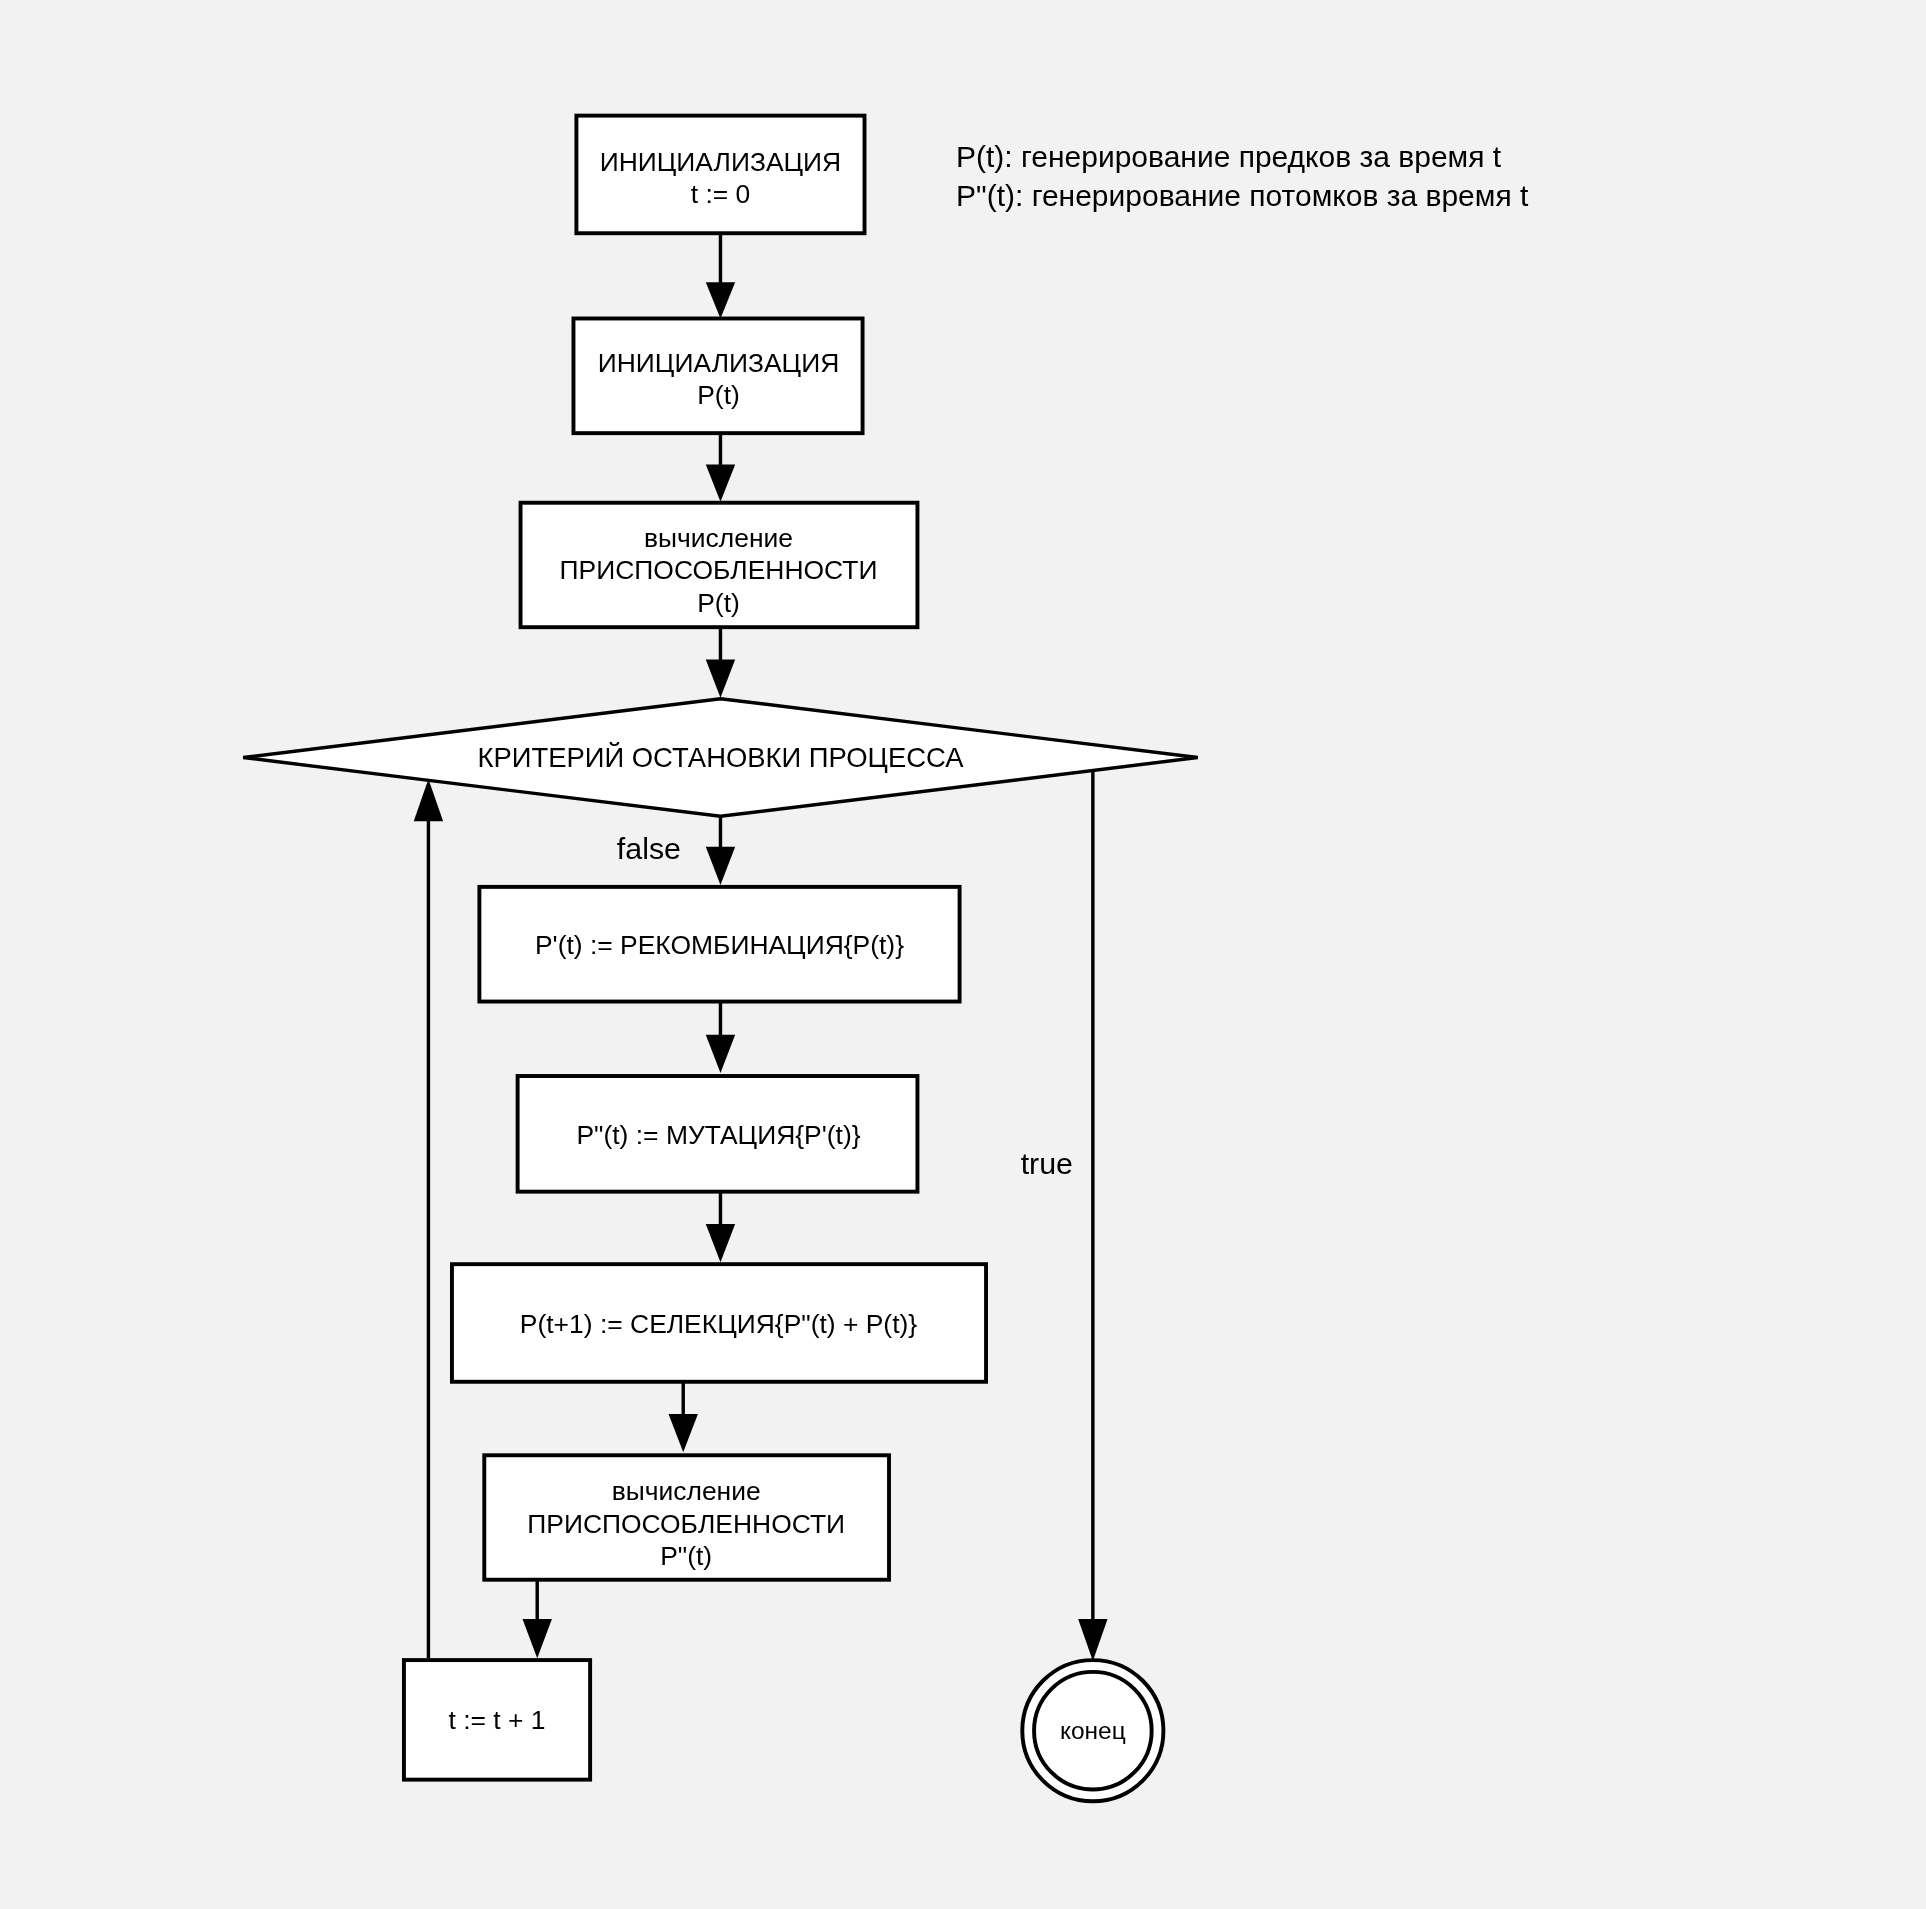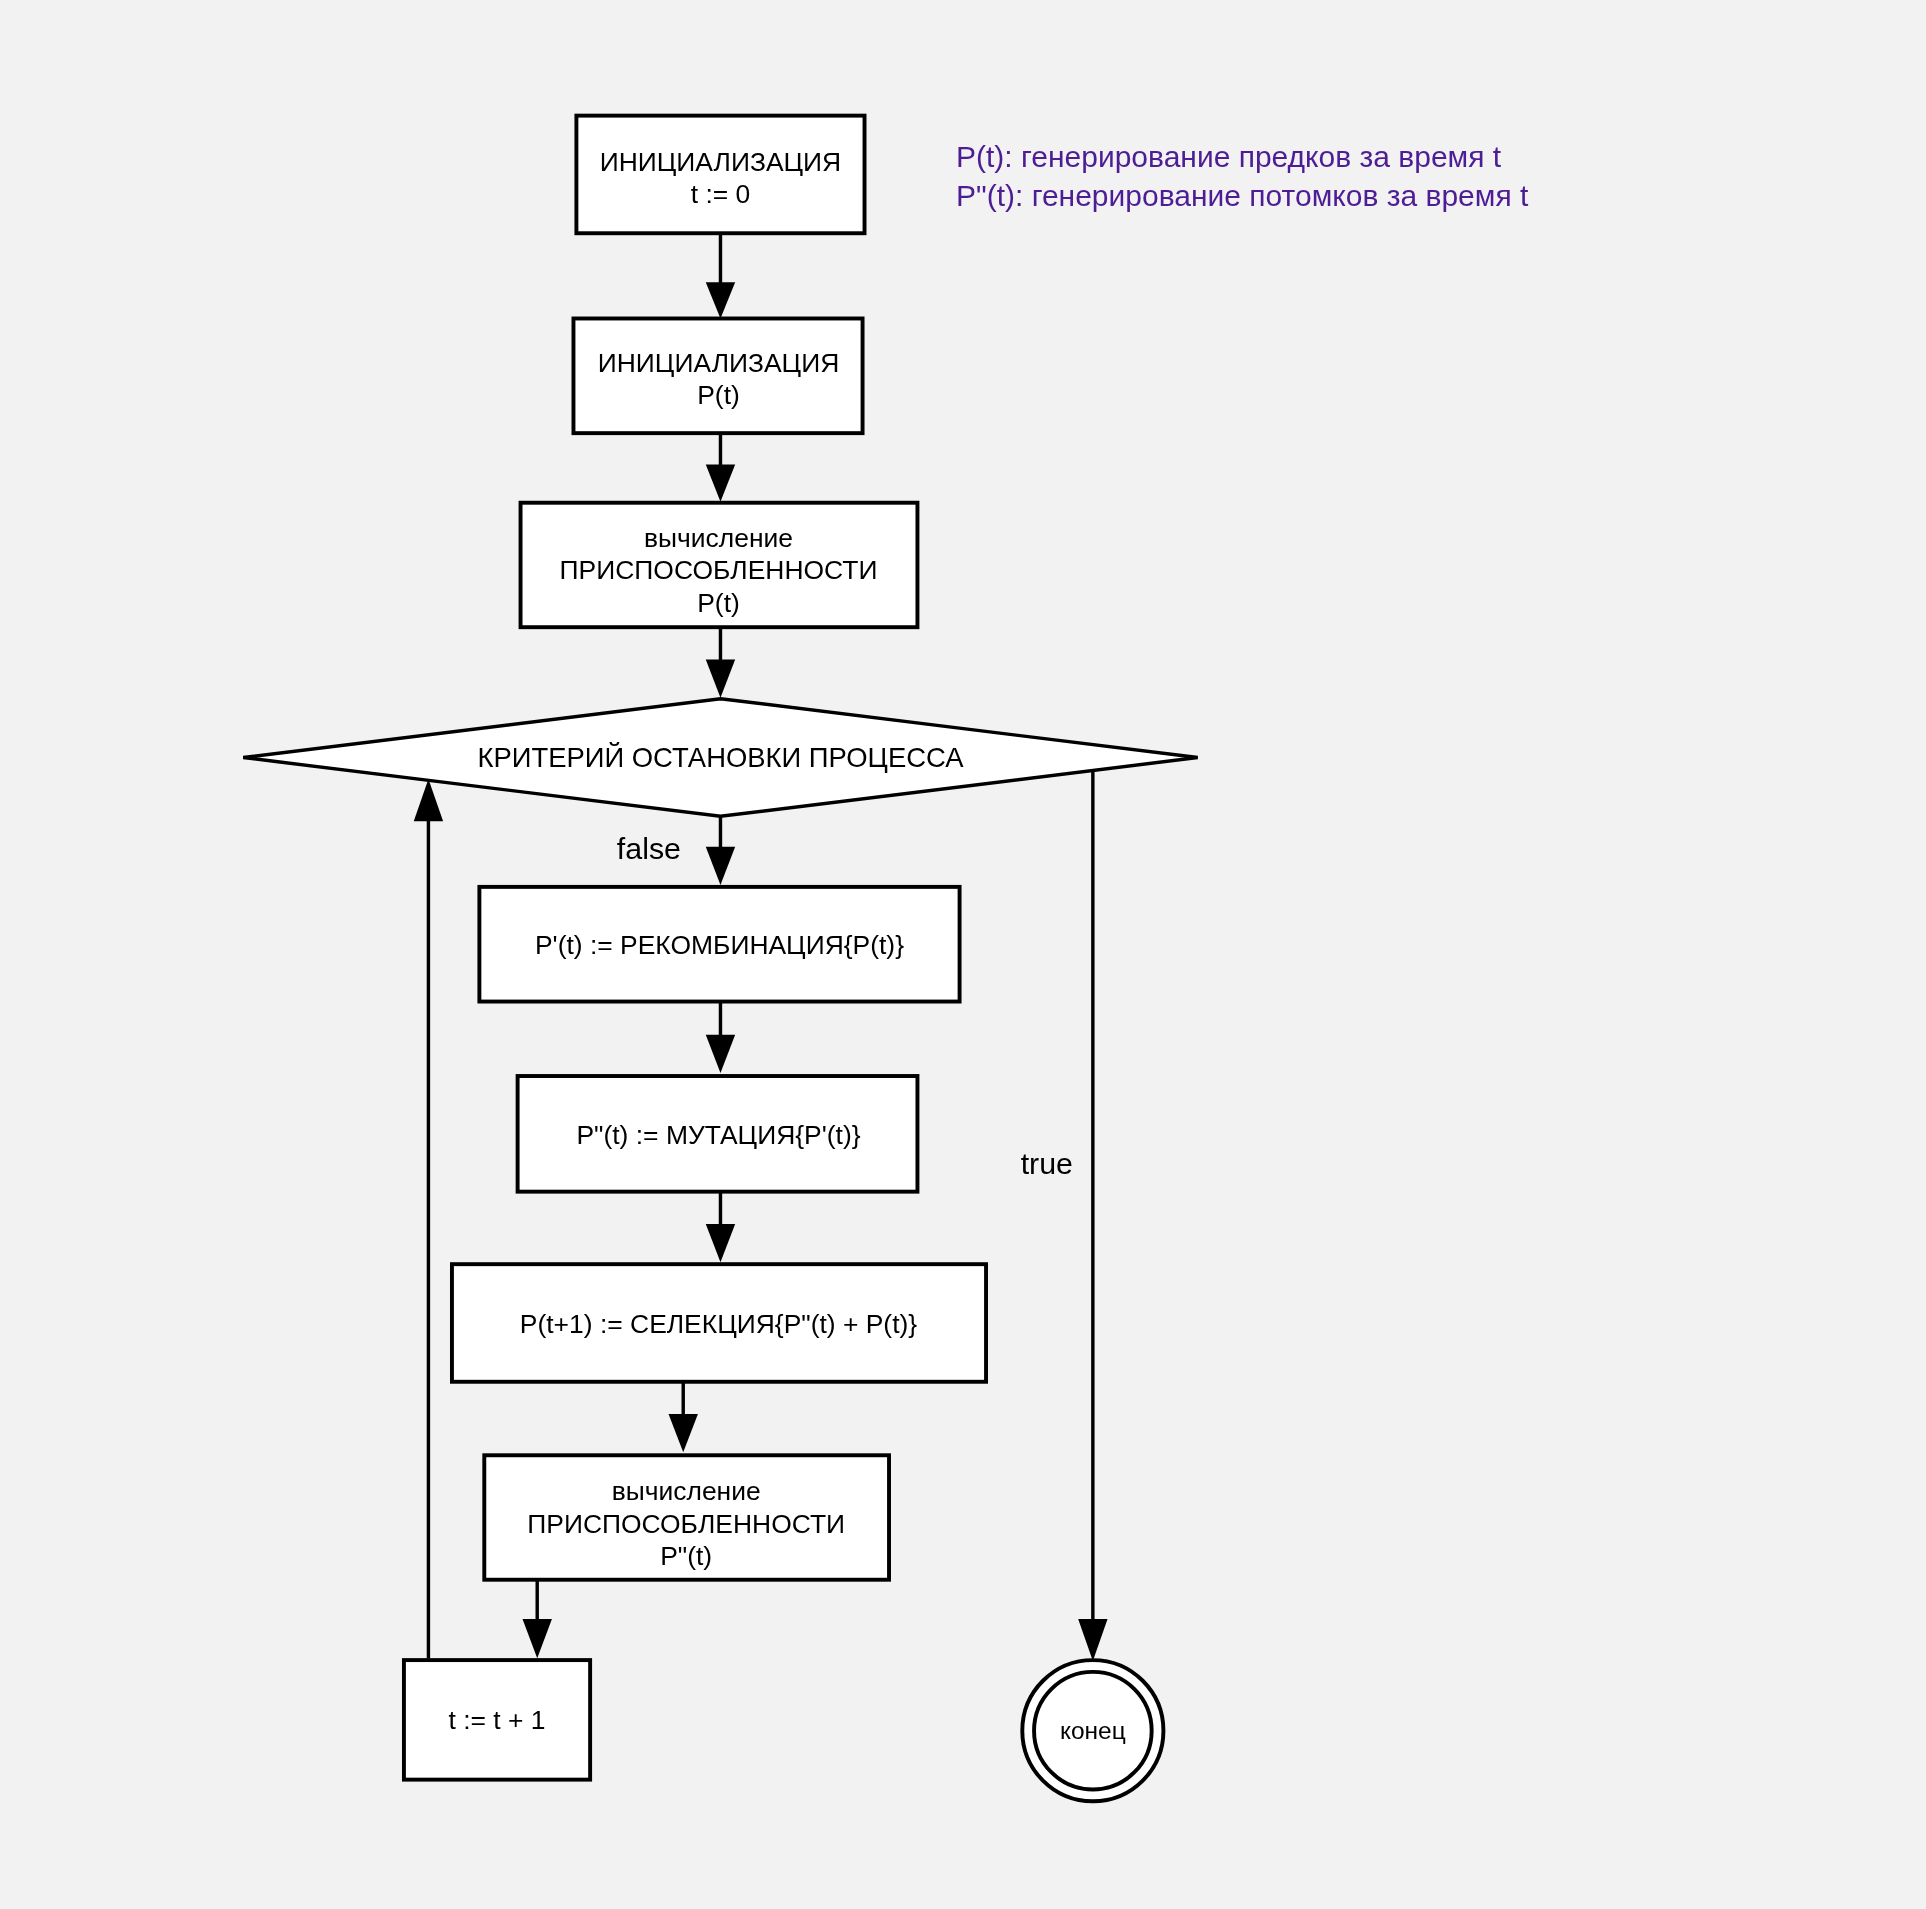--- a/index.html
+++ b/index.html
@@ -82,21 +82,21 @@
     text-anchor: middle;
     dominant-baseline: middle;
   }
   .legend {
     position: absolute;
     left: 956px;
     top: 137px;
     font-family: "Liberation Sans", sans-serif;
     font-size: 30px;
     line-height: 39px;
-    color: #4c1d95;
+    color: #000000;
     white-space: nowrap;
   }
   .legend-line { display: block; }
 </style>
 </head>
 <body>
 
 <div id="canvas">
 
   <svg class="flow" viewBox="0 0 1966 1948" xmlns="http://www.w3.org/2000/svg">

